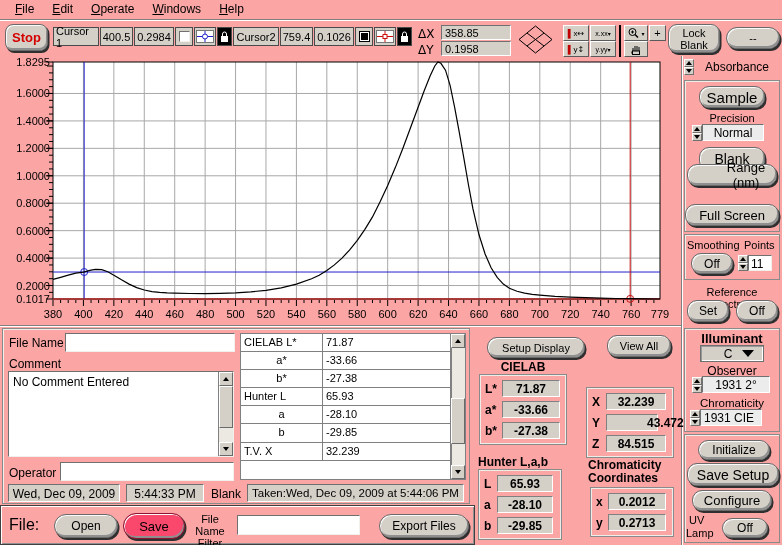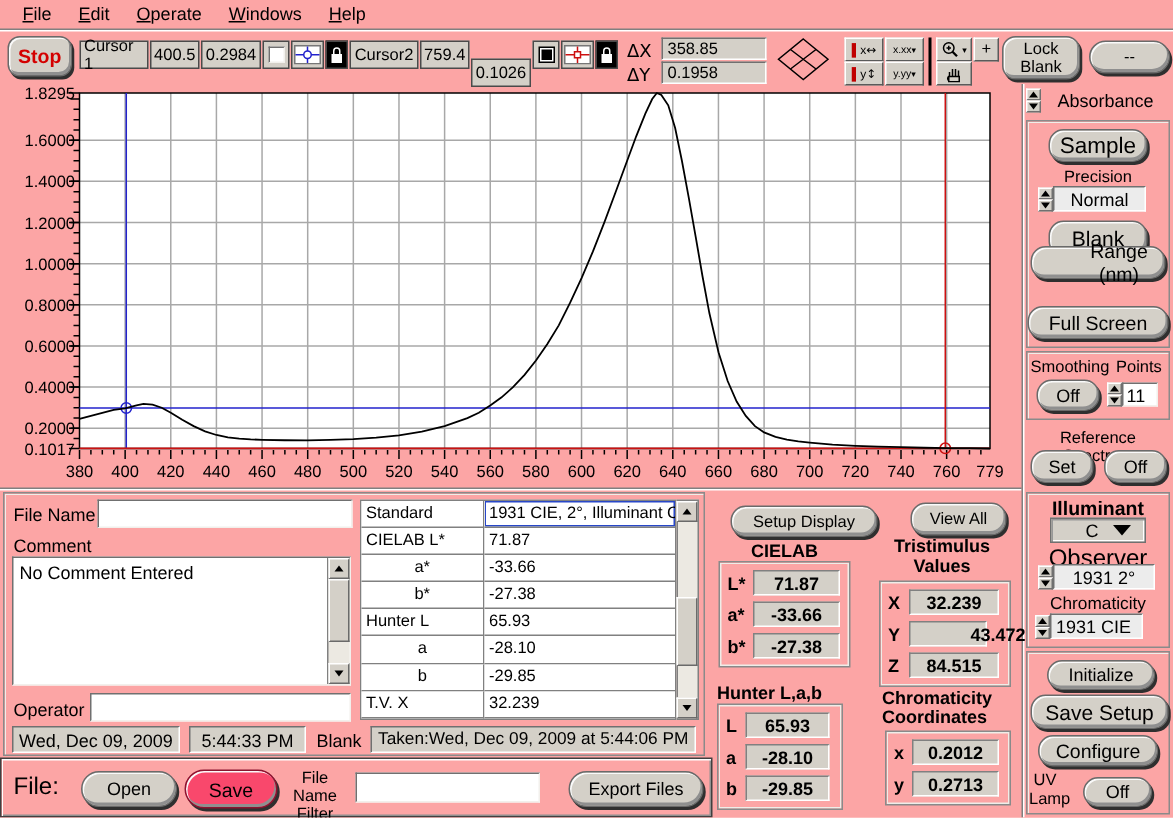--- a/index.html
+++ b/index.html
@@ -93,21 +93,21 @@
       </svg>
     </div>
     <div class="cur-cell" style="width:15px;padding:0;background:#000;">
       <svg width="11" height="13">
         <rect x="2" y="6" width="7" height="6" fill="#fff"></rect>
         <path d="M3.5 6 V4 a2 2 0 0 1 4 0 V6" stroke="#fff" fill="none"></path>
       </svg>
     </div>
     <div class="cur-cell" style="width:46px;">Cursor2</div>
     <div class="cur-cell" style="width:33px;">759.4</div>
-    <div class="cur-cell" style="width:40px;margin-top:12px;">0.1026</div>
+    <div class="cur-cell" style="width:40px;">0.1026</div>
     <div class="cur-cell" style="width:18px;">
       <div style="width:11px;height:11px;background:#000;box-shadow:inset 0 0 0 1px #000, inset 0 0 0 2px #fff;"></div>
     </div>
     <div class="cur-cell" style="width:22px;padding:0;">
       <svg width="18" height="13">
         <rect x="0.5" y="0.5" width="17" height="12" fill="#fff" stroke="#777"></rect>
         <line x1="9" y1="1" x2="9" y2="12" stroke="#cc1111"></line>
         <line x1="1" y1="6.5" x2="17" y2="6.5" stroke="#cc1111"></line>
         <rect x="7" y="4.5" width="4" height="4" fill="#fff" stroke="#cc1111"></rect>
       </svg>
@@ -397,24 +397,20 @@
   <div class="abs sunken-w" style="left:60px;top:462px;width:174px;height:19px;">
     <input value="" style="">
   </div>
   <div class="abs sunken-g ctrtext" style="left:8px;top:484px;width:112px;height:18px;padding-top:2px;">Wed, Dec 09, 2009</div>
   <div class="abs sunken-g ctrtext" style="left:126px;top:484px;width:78px;height:18px;padding-top:2px;">5:44:33 PM</div>
   <div class="abs lvlabel" style="left:211px;top:487px;">Blank</div>
   <div class="abs sunken-g" style="left:247px;top:484px;width:217px;height:18px;padding:2px 4px 0 4px;font-size:11.5px;white-space:nowrap;overflow:hidden;">Taken:Wed, Dec 09, 2009  at  5:44:06 PM</div>
 
   <div id="results-tbody">
       <div class="tr">
-        <div class="td lbl">Standard</div>
-        <div class="td val sel">1931 CIE, 2°, Illuminant C</div>
-      </div>
-      <div class="tr">
         <div class="td lbl">CIELAB L*</div>
         <div class="td val">71.87</div>
       </div>
       <div class="tr">
         <div class="td lbl ctr">a*</div>
         <div class="td val">-33.66</div>
       </div>
       <div class="tr">
         <div class="td lbl ctr">b*</div>
         <div class="td val">-27.38</div>
@@ -462,24 +458,20 @@
     <div class="srow">
         <span class="slab">a*</span>
         <div class="disp" style="width:58px;height:17px;">-33.66</div>
       </div>
     <div class="srow">
         <span class="slab">b*</span>
         <div class="disp" style="width:58px;height:17px;">-27.38</div>
       </div>
   </div>
 
-  <div class="abs bold ctrtext" style="left:585px;top:358px;width:86px;line-height:13px;">
-    <div>Tristimulus</div>
-    <div>Values</div>
-  </div>
   <div class="abs statbox" style="left:586px;top:387px;width:88px;">
     <div class="srow">
         <span class="slab" style="width:14px;">X</span>
         <div class="disp" style="width:60px;height:17px;">32.239</div>
       </div>
     <div class="srow">
         <span class="slab" style="width:14px;">Y</span>
         <div class="disp" style="width:52px;height:17px;padding-left:40px;">43.472</div>
       </div>
     <div class="srow">
@@ -601,21 +593,21 @@
   <div class="abs btn" style="left:736px;top:300px;width:42px;height:22px;">
     <span>Off</span>
   </div>
 
   <div class="abs frame" style="left:684px;top:328px;width:96px;height:104px;"></div>
   <div class="abs bold ctrtext" style="left:684px;top:331px;width:96px;font-size:13px;">Illuminant</div>
   <div class="abs" style="left:700px;top:345px;width:64px;height:17px;background:#d4d0c8;border:1px solid #707070;box-shadow:inset 1px 1px 0 #989898, inset -1px -1px 0 #fff;display:flex;align-items:center;justify-content:center;box-sizing:border-box;">
     <span style="margin-left:14px;">C</span>
     <span style="margin-left:10px;width:0;height:0;border-left:6px solid transparent;border-right:6px solid transparent;border-top:7px solid #000;"></span>
   </div>
-  <div class="abs ctrtext" style="left:684px;top:364px;width:96px;font-size:16px;">Observer</div>
+  <div class="abs ctrtext" style="left:684px;top:364px;width:96px;font-size:12px;">Observer</div>
   <div class="abs" style="left:692px;top:376px;display:flex;align-items:center;">
     <div class="spin">
         <div>
           <div class="tri-up"></div>
         </div>
         <div>
           <div class="tri-dn"></div>
         </div>
       </div>
     <div class="ringfield" style="width:68px;height:17px;">1931 2°</div>

